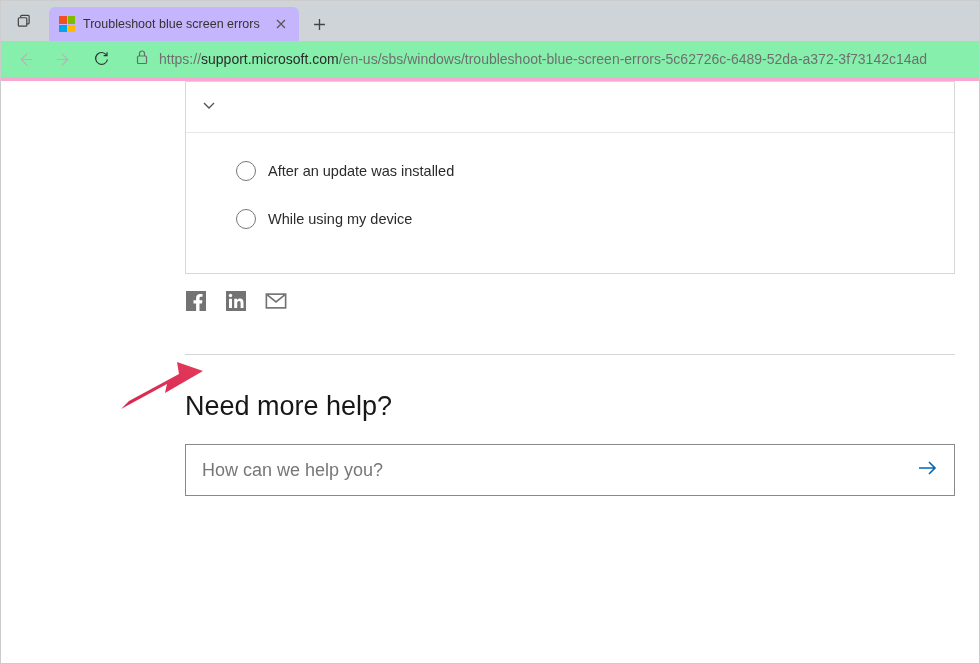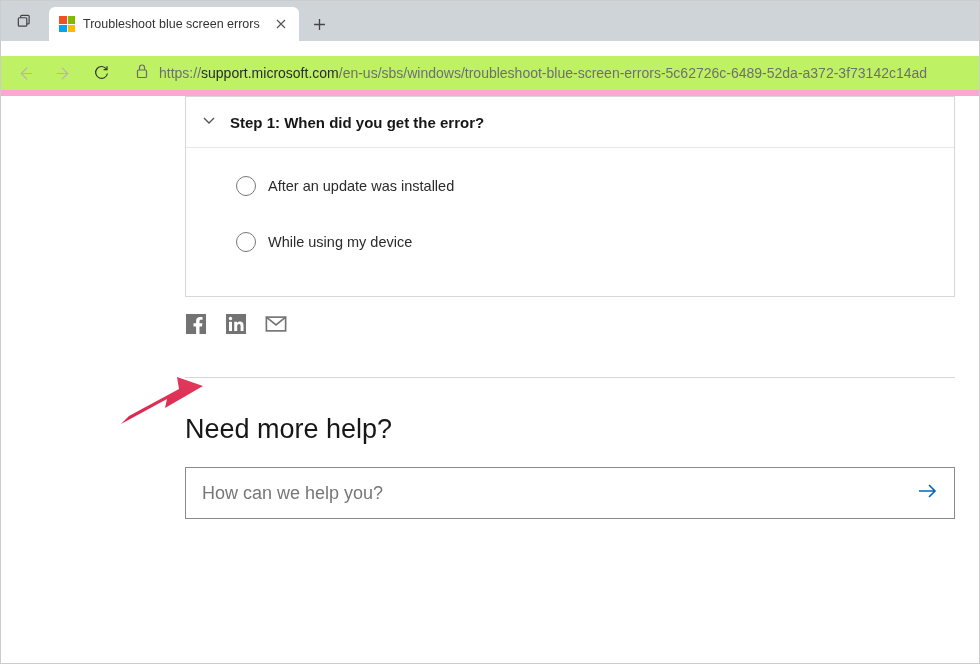--- a/index.html
+++ b/index.html
@@ -21,21 +21,21 @@
     .titlebar-btn {
       width: 44px;
       height: 40px;
       display: flex;
       align-items: center;
       justify-content: center;
       color: #444;
     }
     .tab {
       height: 34px;
-      background: #ffffff;
+      background: #c4b5fd;
       border-top-left-radius: 6px;
       border-top-right-radius: 6px;
       display: flex;
       align-items: center;
       padding: 0 10px;
       gap: 8px;
       min-width: 250px;
       margin-left: 4px;
       margin-bottom: 0;
     }
@@ -72,27 +72,26 @@
       height: 32px;
       display: flex;
       align-items: center;
       justify-content: center;
       color: #444;
       margin-left: 4px;
       margin-bottom: 1px;
     }
     .toolbar {
       height: 40px;
-      background: #bef264;
-      border-bottom: 6px solid #f9a8d4;
+      background: #86efac;
+      border-bottom: 4px solid #f9a8d4;
       display: flex;
       align-items: center;
       padding: 0 6px;
       gap: 2px;
-      margin-top: 15px;
     }
     .nav-btn {
       width: 36px;
       height: 32px;
       display: flex;
       align-items: center;
       justify-content: center;
       color: #333;
       border-radius: 4px;
     }
@@ -158,21 +157,21 @@
       font-weight: 700;
       color: #171717;
     }
     .options {
       padding: 28px 16px 36px 50px;
     }
     .radio-row {
       display: flex;
       align-items: center;
       gap: 12px;
-      margin-bottom: 36px;
+      margin-bottom: 28px;
       font-size: 14.5px;
       color: #2b2b2b;
     }
     .radio-row:last-child { margin-bottom: 8px; }
     .radio {
       width: 20px;
       height: 20px;
       border: 1.5px solid #777;
       border-radius: 50%;
       flex-shrink: 0;
@@ -291,21 +290,20 @@
   <div class="page">
 
 
     <div class="step-box">
       <div class="step-header">
         <span class="chevron">
           <svg width="14" height="14" viewBox="0 0 14 14" stroke="currentColor" stroke-width="1.4" fill="none">
             <path d="M2 5 L7 10 L12 5"></path>
           </svg>
         </span>
-        <span class="step-title">Step 1: When did you get the error?</span>
       </div>
       <div class="options">
         <label class="radio-row">
           <span class="radio"></span>
           <span>After an update was installed</span>
         </label>
         <label class="radio-row">
           <span class="radio"></span>
           <span>While using my device</span>
         </label>

